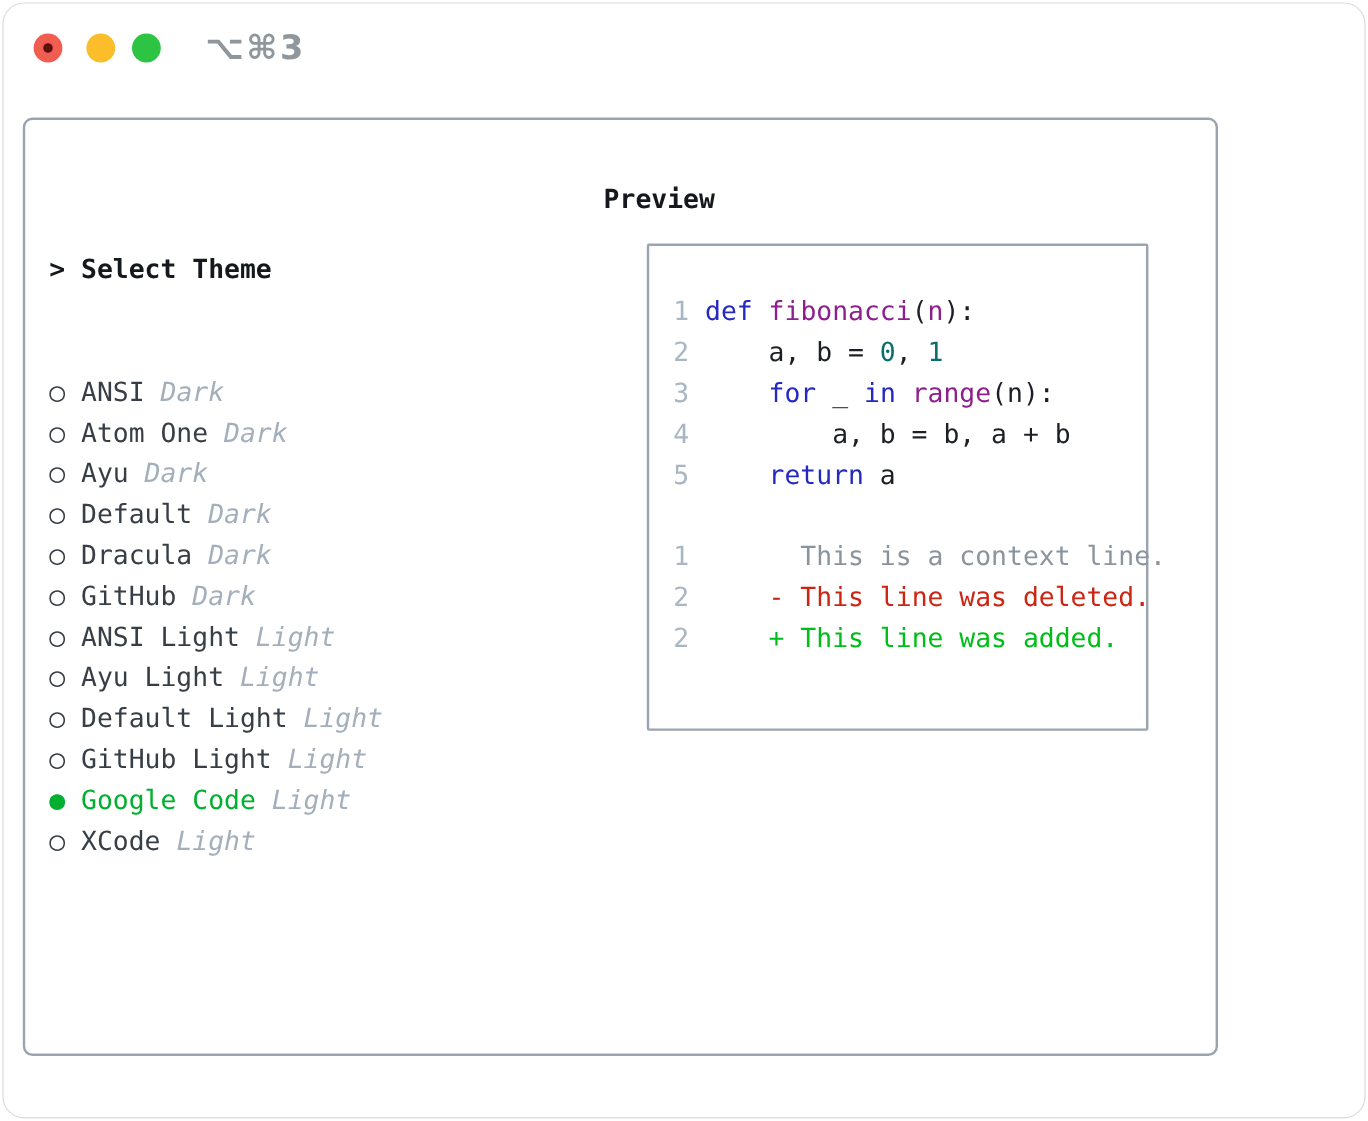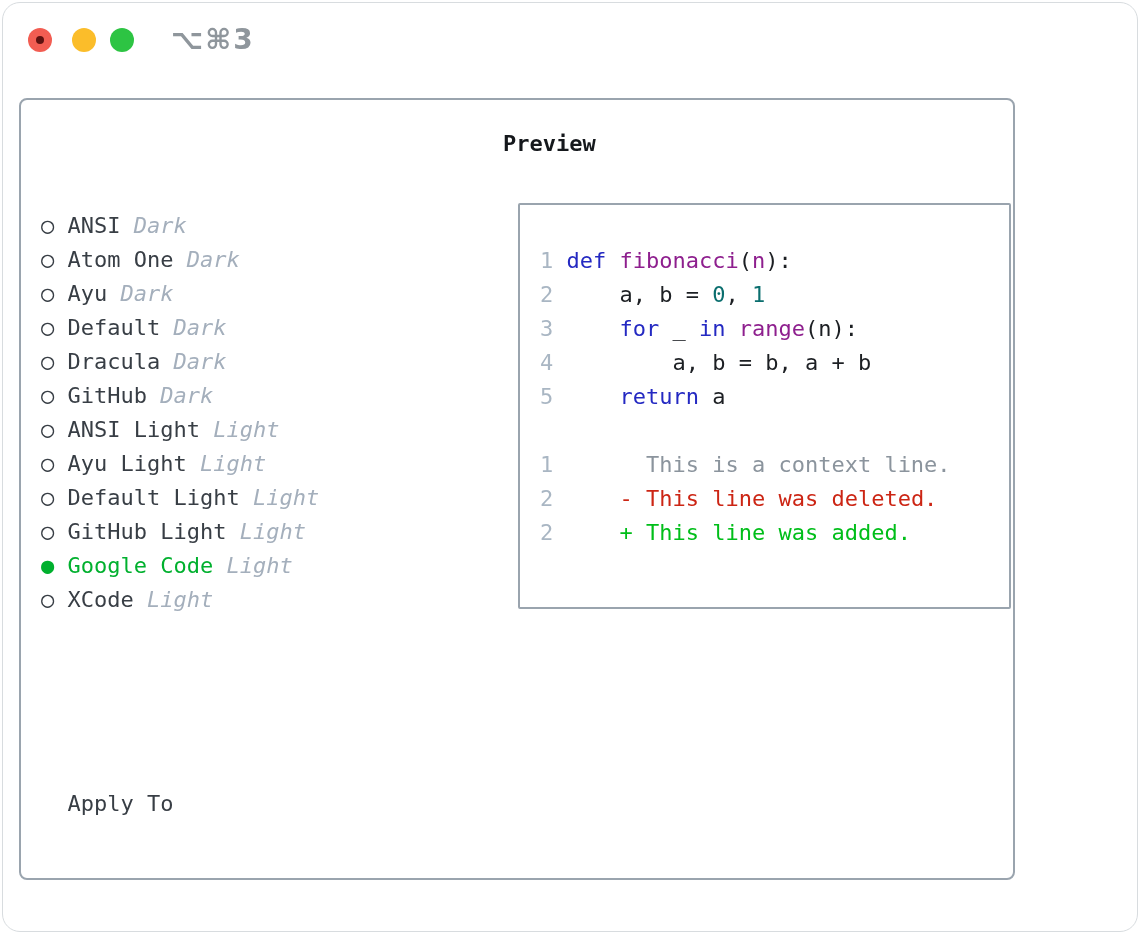--- a/index.html
+++ b/index.html
@@ -30,25 +30,25 @@
     font-size:22px; line-height:34px; white-space:pre; color:#383e45;
   }
   .left-col .row { height:34px; }
   .hdr-bold { font-weight:bold; color:#15181c; }
   .t-name   { color:#383e45;margin-top:31px; }
   .t-variant{ color:#a4afbc;font-style:italic; }
   .t-marker { color:#383e45; }
   .sel      { color:#00b02e; }
   
   .preview-label {
-    position:absolute; left:500px; top:124px; height:34px; line-height:34px;
+    position:absolute; left:500px; top:147px; height:34px; line-height:34px;
     font-size:22px; font-weight:bold; color:#15181c;
   }
   .preview-box {
-    position:absolute; left:515px; top:200px; width:493px; height:406px;
+    position:absolute; left:536px; top:200px; width:418px; height:406px;
     border:2px solid #9aa4ae; border-radius:2px; background:#ffffff;
   }
   .preview-box pre {
     margin:0; padding:39px 0 0 20px; font-family:"DejaVu Sans Mono", monospace;
     font-size:22px; line-height:34px; color:#1c1f23; white-space:pre;
   }
   .ln  { color:#a9b6c3; }
   .pl  { color:#1c1f23; }
   .kw  { color:#2429c2; }
   .fn  { color:#8e1f8e; }
@@ -64,23 +64,23 @@
   <div class="titlebar">
     <span class="dot dot-red"></span>
     <span class="dot dot-yellow"></span>
     <span class="dot dot-green"></span>
     <span class="shortcut">⌥⌘3</span>
   </div>
 
   <div class="panel"></div>
 
   <div class="left-col">
+    <div class="row hdr-bold"><span class="cursor">&gt; </span><span>Select Theme</span></div>
     <div id="theme-list"><div class="row"><span class="t-marker">○ </span><span class="t-name">ANSI </span><span class="t-variant">Dark</span></div><div class="row"><span class="t-marker">○ </span><span class="t-name">Atom One </span><span class="t-variant">Dark</span></div><div class="row"><span class="t-marker">○ </span><span class="t-name">Ayu </span><span class="t-variant">Dark</span></div><div class="row"><span class="t-marker">○ </span><span class="t-name">Default </span><span class="t-variant">Dark</span></div><div class="row"><span class="t-marker">○ </span><span class="t-name">Dracula </span><span class="t-variant">Dark</span></div><div class="row"><span class="t-marker">○ </span><span class="t-name">GitHub </span><span class="t-variant">Dark</span></div><div class="row"><span class="t-marker">○ </span><span class="t-name">ANSI Light </span><span class="t-variant">Light</span></div><div class="row"><span class="t-marker">○ </span><span class="t-name">Ayu Light </span><span class="t-variant">Light</span></div><div class="row"><span class="t-marker">○ </span><span class="t-name">Default Light </span><span class="t-variant">Light</span></div><div class="row"><span class="t-marker">○ </span><span class="t-name">GitHub Light </span><span class="t-variant">Light</span></div><div class="row"><span class="t-marker sel">● </span><span class="t-name sel">Google Code </span><span class="t-variant">Light</span></div><div class="row"><span class="t-marker">○ </span><span class="t-name">XCode </span><span class="t-variant">Light</span></div></div>
     <div class="row">&nbsp;</div>
-    <div class="row"><span>  </span><span>Apply To</span></div>
     
     
     
   </div>
 
   <div class="preview-label">Preview</div>
 
   <div class="preview-box">
     <pre id="preview-code"><span><span class="ln">1 </span><span class="kw">def</span><span class="pl"> </span><span class="fn">fibonacci</span><span class="pl">(</span><span class="fn">n</span><span class="pl">):</span></span>
 <span><span class="ln">2 </span><span class="pl">    a, b = </span><span class="nm">0</span><span class="pl">, </span><span class="nm">1</span></span>

